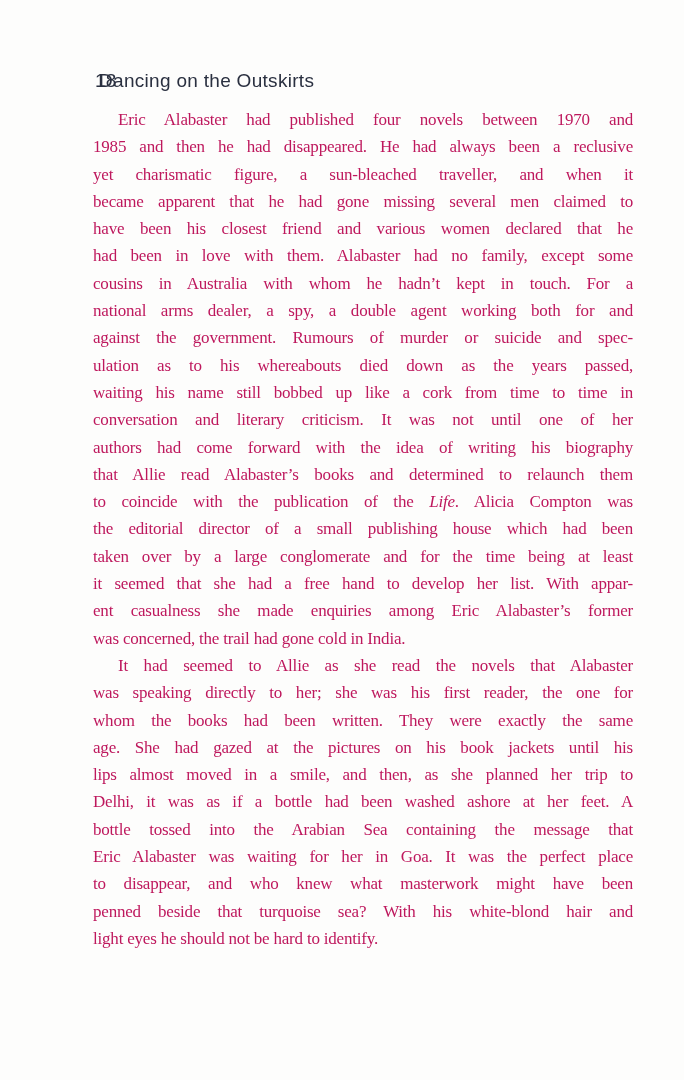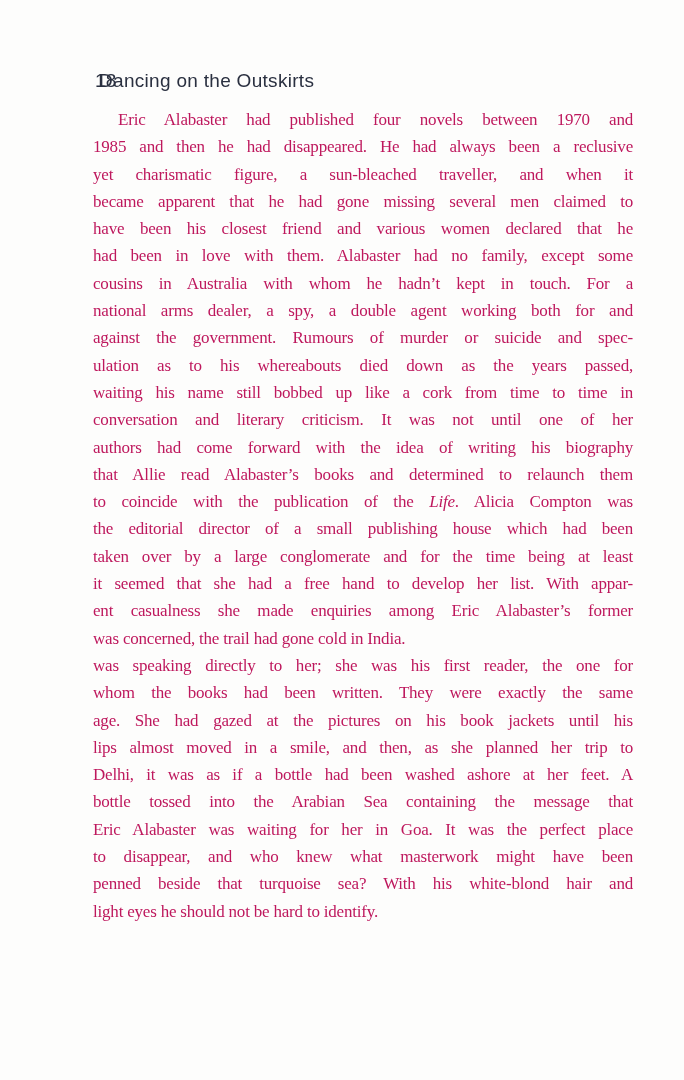--- a/index.html
+++ b/index.html
@@ -93,20 +93,21 @@
         <div class="line">authors had come forward with the idea of writing his biography</div>
         <div class="line">that Allie read Alabaster’s books and determined to relaunch them</div>
         <div class="line">to coincide with the publication of the <i>Life</i>. Alicia Compton was</div>
         <div class="line">the editorial director of a small publishing house which had been</div>
         <div class="line">taken over by a large conglomerate and for the time being at least</div>
         <div class="line">it seemed that she had a free hand to develop her list. With appar-</div>
         <div class="line">ent casualness she made enquiries among Eric Alabaster’s former</div>
         <div class="line line--last">was concerned, the trail had gone cold in India.</div>
       </div>
       <div class="paragraph">
+        <div class="line line--first">It had seemed to Allie as she read the novels that Alabaster</div>
         <div class="line">was speaking directly to her; she was his first reader, the one for</div>
         <div class="line">whom the books had been written. They were exactly the same</div>
         <div class="line">age. She had gazed at the pictures on his book jackets until his</div>
         <div class="line">lips almost moved in a smile, and then, as she planned her trip to</div>
         <div class="line">Delhi, it was as if a bottle had been washed ashore at her feet. A</div>
         <div class="line">bottle tossed into the Arabian Sea containing the message that</div>
         <div class="line">Eric Alabaster was waiting for her in Goa. It was the perfect place</div>
         <div class="line">to disappear, and who knew what masterwork might have been</div>
         <div class="line">penned beside that turquoise sea? With his white-blond hair and</div>
         <div class="line line--last">light eyes he should not be hard to identify.</div>

